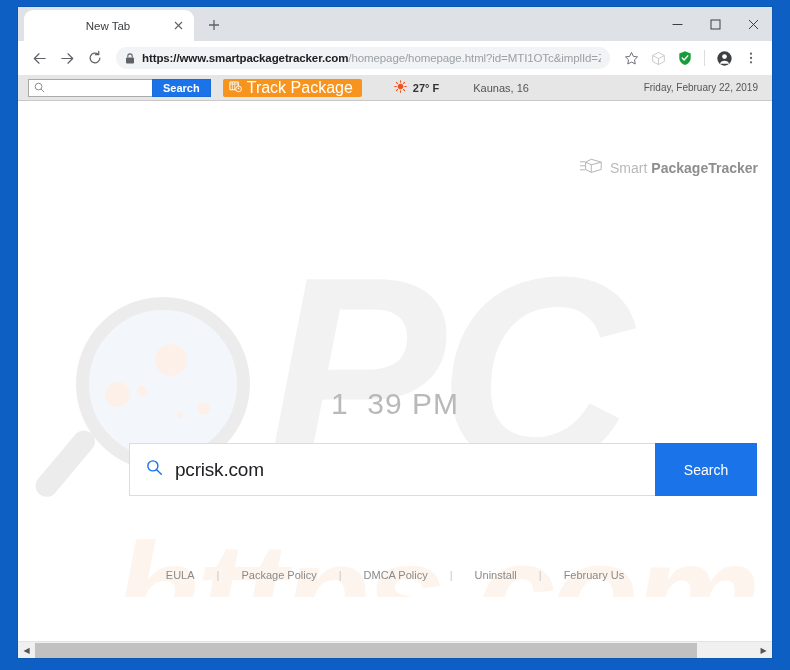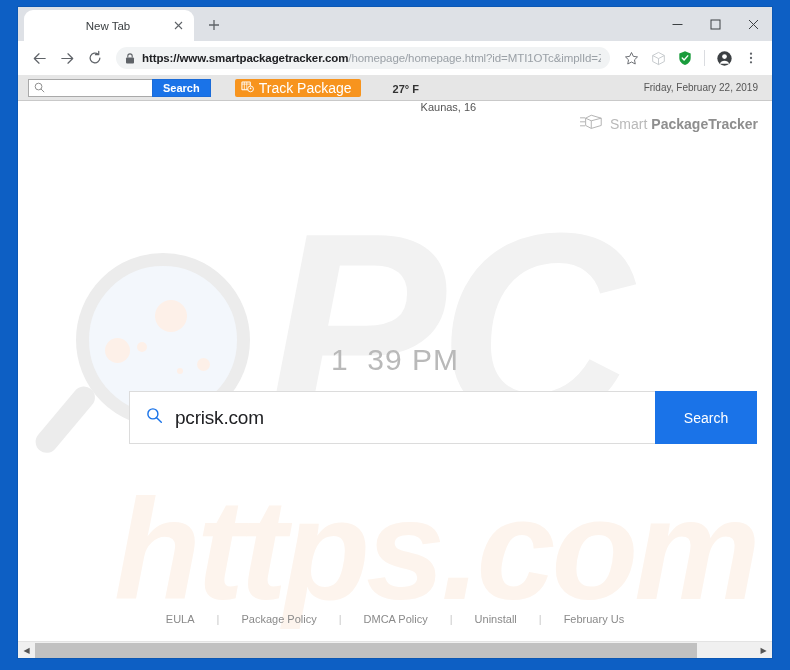--- a/index.html
+++ b/index.html
@@ -136,20 +136,21 @@
   }
 
   
   #page {
     flex: 1;
     background: #fff;
     position: relative;
     overflow: hidden;
     display: flex;
     flex-direction: column;
+    gap: 44px;
   }
 
   
   .site-toolbar {
     height: 26px;
     background: #e6e6e6;
     border-bottom: 1px solid #c9c9c9;
     display: flex;
     align-items: center;
     padding: 0 10px;
@@ -178,35 +179,34 @@
     font-size: 11px;
     font-weight: bold;
     display: flex; align-items: center;
     padding: 0 10px;
     border: 1px solid #1a6bd8;
   }
   .track-btn {
     height: 18px;
     background: #f7941e;
     color: #fff;
-    font-size: 14px;
+    font-size: 16px;
     display: flex; align-items: center;
     gap: 5px;
     padding: 0 9px 0 6px;
     border-radius: 2px;
-    margin-left: 14px;
+    margin-left: 2px;
     white-space: nowrap;
   }
   .weather {
-    display: flex; gap: 6px;
+    display: flex; align-items: center; gap: 6px;
     margin-left: 22px;
     font-size: 11px;
     color: #444;
     white-space: nowrap;
-    flex-direction: column;
   }
   .weather .temp { font-weight: bold; color: #333; }
   .weather .city { color: #555; margin-left: 28px; }
   .date-text {
     margin-left: auto;
     font-size: 10px;
     color: #555;
     white-space: nowrap;
     padding-right: 4px;
   }
@@ -285,21 +285,21 @@
     color: #b9b9b9;
     letter-spacing: 1px;
     user-select: none;
   }
   .clock .sep { color: transparent; }
 
   
   .search-row {
     position: absolute;
     left: 111px;
-    top: 290px;
+    top: 298px;
     width: 628px;
     height: 53px;
     display: flex;
   }
   .main-search-box {
     flex: 1;
     background: #fff;
     border: 1px solid #dcdcdc;
     border-right: none;
     display: flex;

